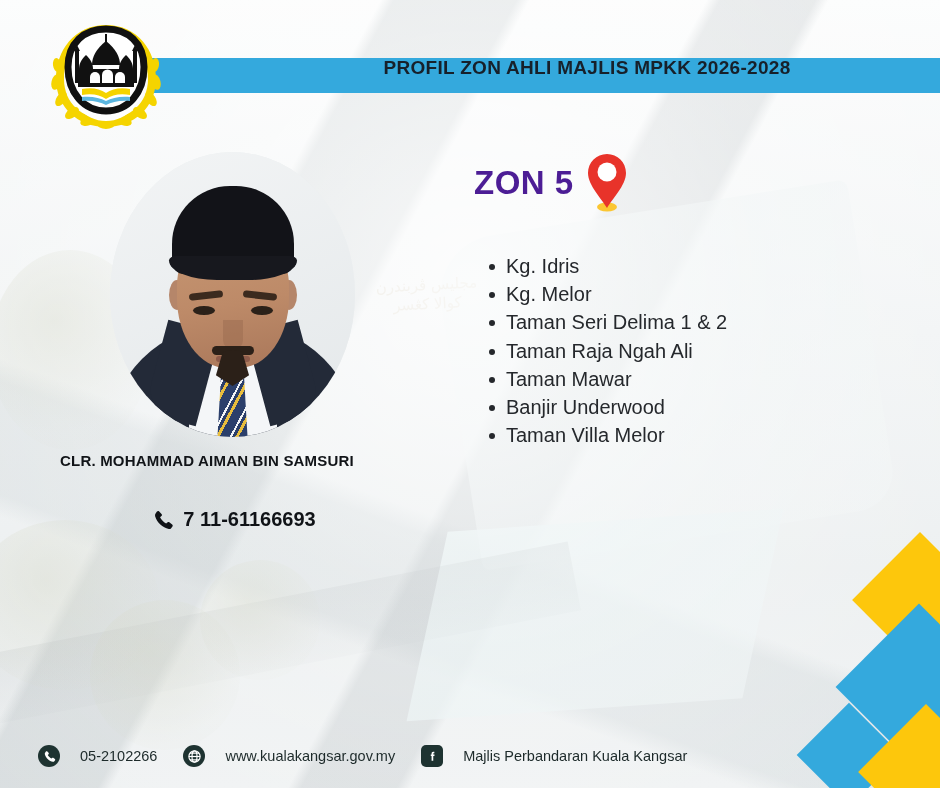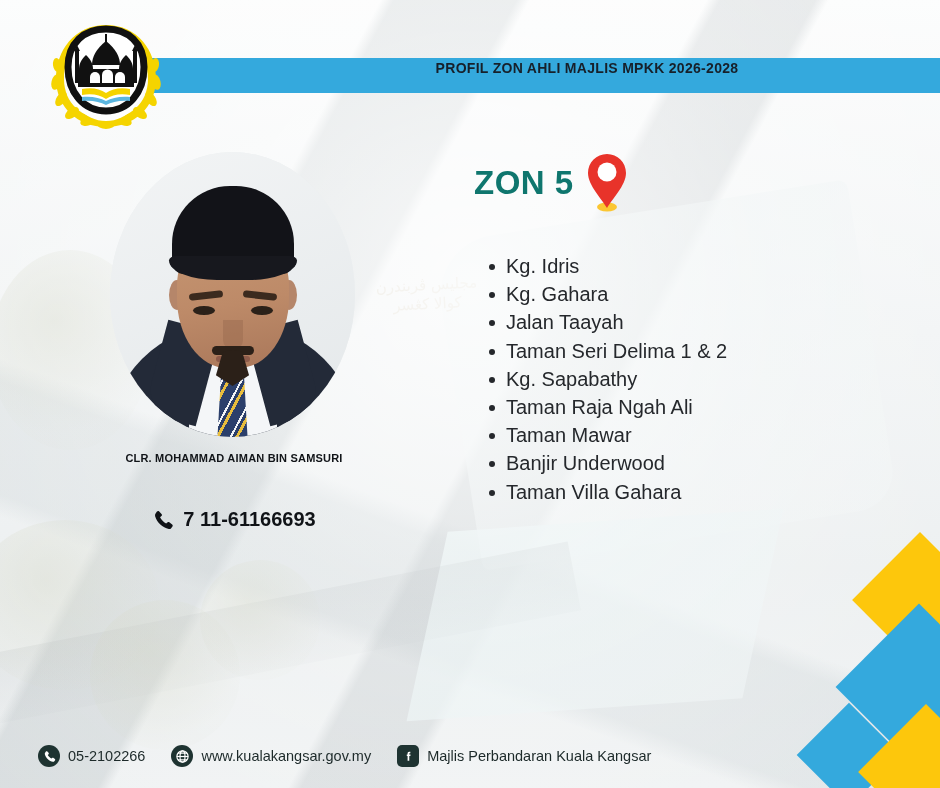--- a/index.html
+++ b/index.html
@@ -100,21 +100,21 @@
   .header-title {
     position: absolute;
     left: 148px; top: 58px;
     width: 792px; height: 20px;
     display: flex;
     align-items: center;
     justify-content: center;
     padding-left: 86px;
     box-sizing: border-box;
     color: #17202a;
-    font-size: 14px;
+    font-size: 19px;
     font-weight: 700;
     letter-spacing: 0.3px;
     font-family: "Liberation Sans", sans-serif;
   }
 
   
   .crest {
     position: absolute;
     left: 48px; top: 17px;
     width: 116px; height: 116px;
@@ -244,23 +244,22 @@
     position: absolute; left: 50%; top: 194px;
     width: 42px; height: 9px; margin-left: -21px;
     background: #2b2018; border-radius: 6px;
   }
 
   
   .name-block {
     position: absolute;
     left: 60px; top: 452px;
     width: 348px;
-    text-align: center;
     color: #111418;
-    font-size: 11px;
+    font-size: 15px;
     font-weight: 700;
     line-height: 1.22;
     letter-spacing: 0.2px;
   }
   .phone-block {
     position: absolute;
     left: 60px; top: 508px;
     width: 348px;
     display: flex;
     align-items: center;
@@ -274,21 +273,21 @@
 
   
   .zone-head {
     position: absolute;
     left: 474px; top: 152px;
     display: flex;
     align-items: center;
     gap: 10px;
   }
   .zone-no {
-    color: #0f766e;
+    color: #4c1d95;
     font-size: 33px;
     font-weight: 800;
     letter-spacing: 0.5px;
   }
   .pin { position: relative; width: 46px; height: 62px; }
   .zone-name {
     position: absolute;
     left: 474px; top: 196px;
     color: #15191d;
     font-size: 37px;
@@ -334,21 +333,21 @@
     left: 0; bottom: 0;
     width: 940px; height: 64px;
     display: flex;
     align-items: center;
     padding-left: 38px;
     gap: 26px;
     box-sizing: border-box;
     font-size: 14.5px;
     color: #1d2a2a;
   }
-  .f-item { display: flex; align-items: center; gap: 8px; white-space: nowrap; }
+  .f-item { display: flex; align-items: center; gap: 20px; white-space: nowrap; }
   .f-icon {
     width: 22px; height: 22px;
     border-radius: 50%;
     background: #1e3331;
     display: flex; align-items: center; justify-content: center;
     flex: 0 0 auto;
   }
   .f-icon.sq { border-radius: 5px; }
 </style>
 </head>
@@ -481,28 +480,26 @@
       <svg width="46" height="62" viewBox="0 0 46 62" aria-hidden="true">
         <ellipse cx="23" cy="55" rx="10" ry="4.5" fill="#fbc632"></ellipse>
         <path d="M23 2 C12.5 2 4 10.5 4 21 C4 33.5 18 47 23 56 C28 47 42 33.5 42 21 C42 10.5 33.5 2 23 2 Z" fill="#e8332a"></path>
         <circle cx="23" cy="20" r="9.5" fill="#ffffff"></circle>
       </svg>
     </span>
   </div>
 
   <ul class="area-list">
     <li>Kg. Idris</li>
-    <li>Kg. Gahara</li>
-    <li>Jalan Taayah</li>
+    <li>Kg. Melor</li>
     <li>Taman Seri Delima 1 &amp; 2</li>
-    <li>Kg. Sapabathy</li>
     <li>Taman Raja Ngah Ali</li>
     <li>Taman Mawar</li>
     <li>Banjir Underwood</li>
-    <li>Taman Villa Gahara</li>
+    <li>Taman Villa Melor</li>
   </ul>
 
   <div class="footer">
 
     <div class="f-item">
       <span class="f-icon">
         <svg width="13" height="13" viewBox="0 0 24 24" fill="#ffffff" aria-hidden="true">
           <path d="M7.6 2.4c-.7-.5-1.7-.3-2.2.4L3.9 4.9c-.6.8-.8 1.9-.5 2.9 1 3.5 3 6.7 5.7 9.2 2.6 2.4 5.8 4.1 9.2 4.8 1 .2 2-.1 2.6-.9l1.4-1.9c.5-.7.4-1.7-.3-2.2l-3.1-2.3c-.6-.5-1.5-.4-2.1.1l-1.4 1.3c-1.5-.9-2.9-2-4.1-3.3-1-1.1-1.8-2.3-2.5-3.6l1.5-1.3c.6-.5.7-1.4.3-2.1L7.6 2.4z"></path>
         </svg>
       </span>

